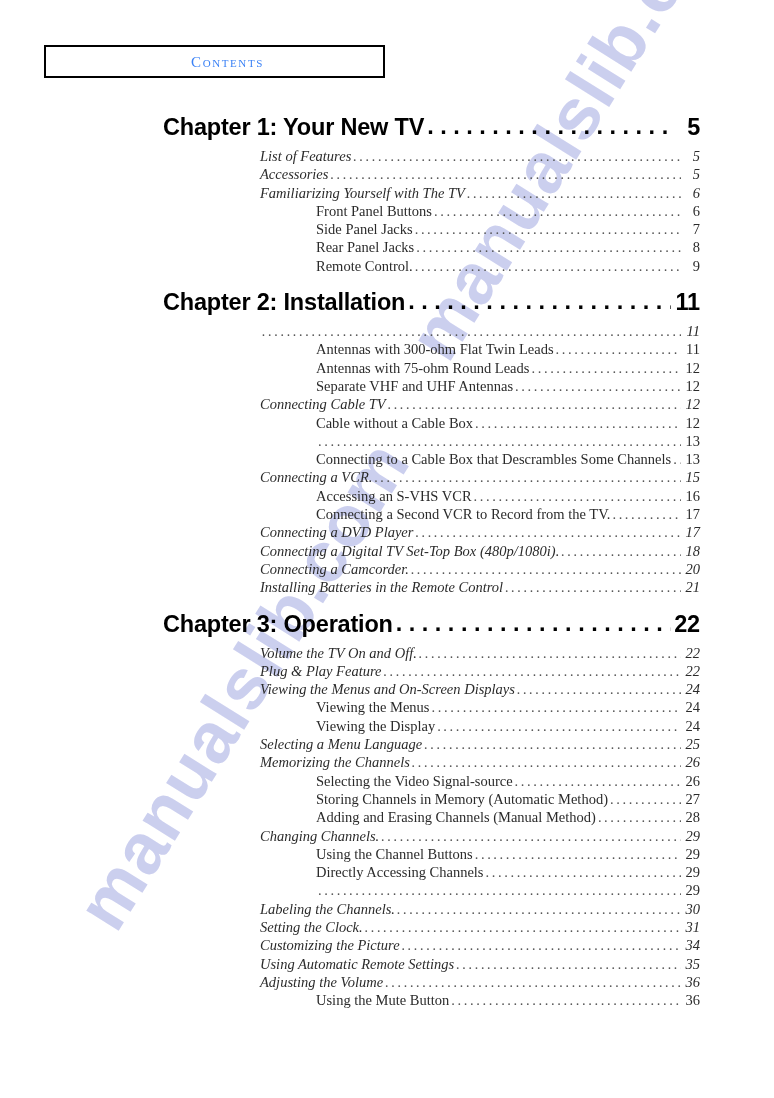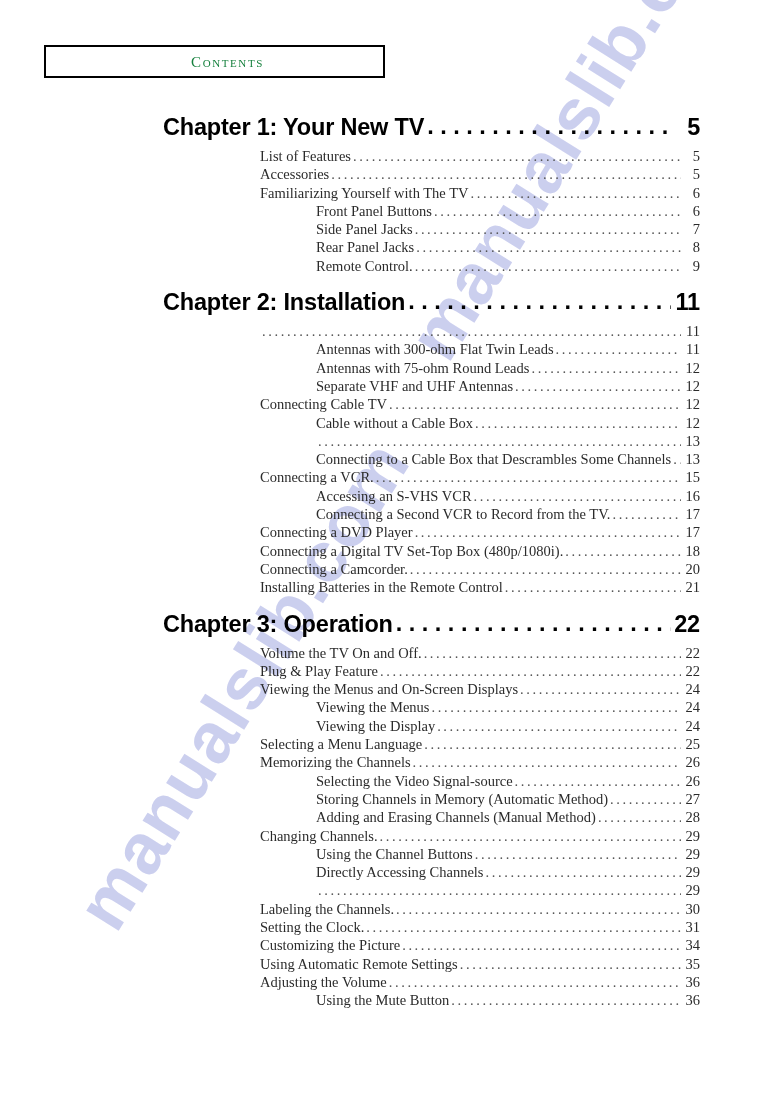--- a/index.html
+++ b/index.html
@@ -72,21 +72,21 @@
     position: absolute;
     left: 0;
     right: 0;
     top: 50%;
     transform: translateY(-50%);
     text-align: center;
     font-family: "Liberation Serif", "DejaVu Serif", serif;
     font-size: 15px;
     font-variant: small-caps;
     letter-spacing: 1.6px;
-    color: #15803d;
+    color: #3b82f6;
     padding-left: 26px;
   }
 
   
   #toc {
     position: absolute;
     left: 0;
     top: 100px;
     width: 774px;
   }
@@ -128,21 +128,21 @@
   
   .entry {
     display: flex;
     align-items: baseline;
     font-family: "Liberation Serif", "DejaVu Serif", serif;
     font-size: 14.5px;
     color: #2b2b2b;
     margin-right: 74px;
     line-height: 18.3px;
   }
-  .entry.lvl1 { margin-left: 260px; }
+  .entry.lvl1 { margin-left: 260px; font-style: italic; }
   .entry.lvl2 { margin-left: 316px; justify-content: space-between; }
   .entry .e-title { white-space: nowrap; }
   .entry .e-leader {
     flex: 1 1 auto;
     overflow: hidden;
     white-space: nowrap;
     margin: 0 2px;
     letter-spacing: 2.6px;
     color: #555;
     font-size: 14.5px;

